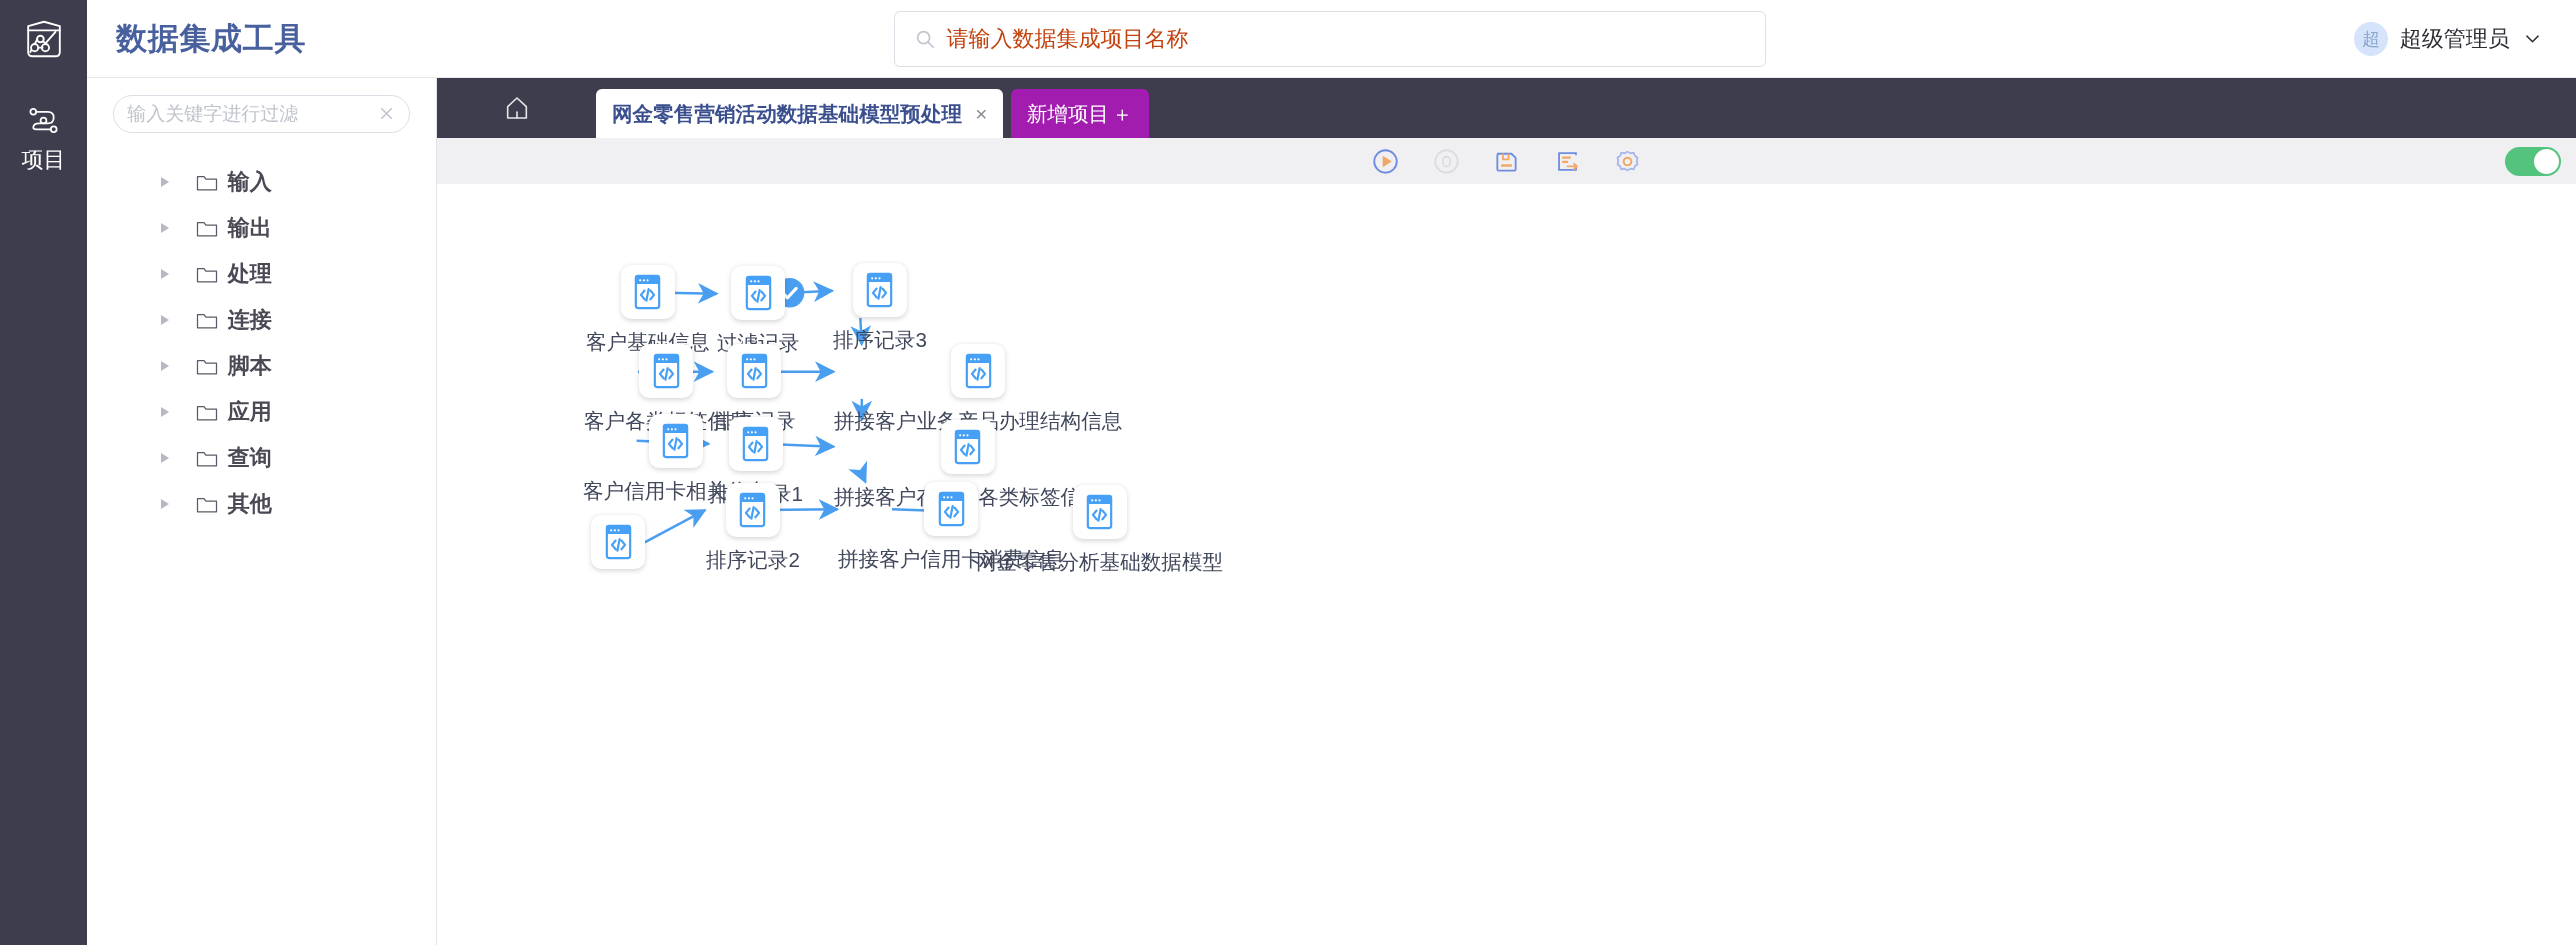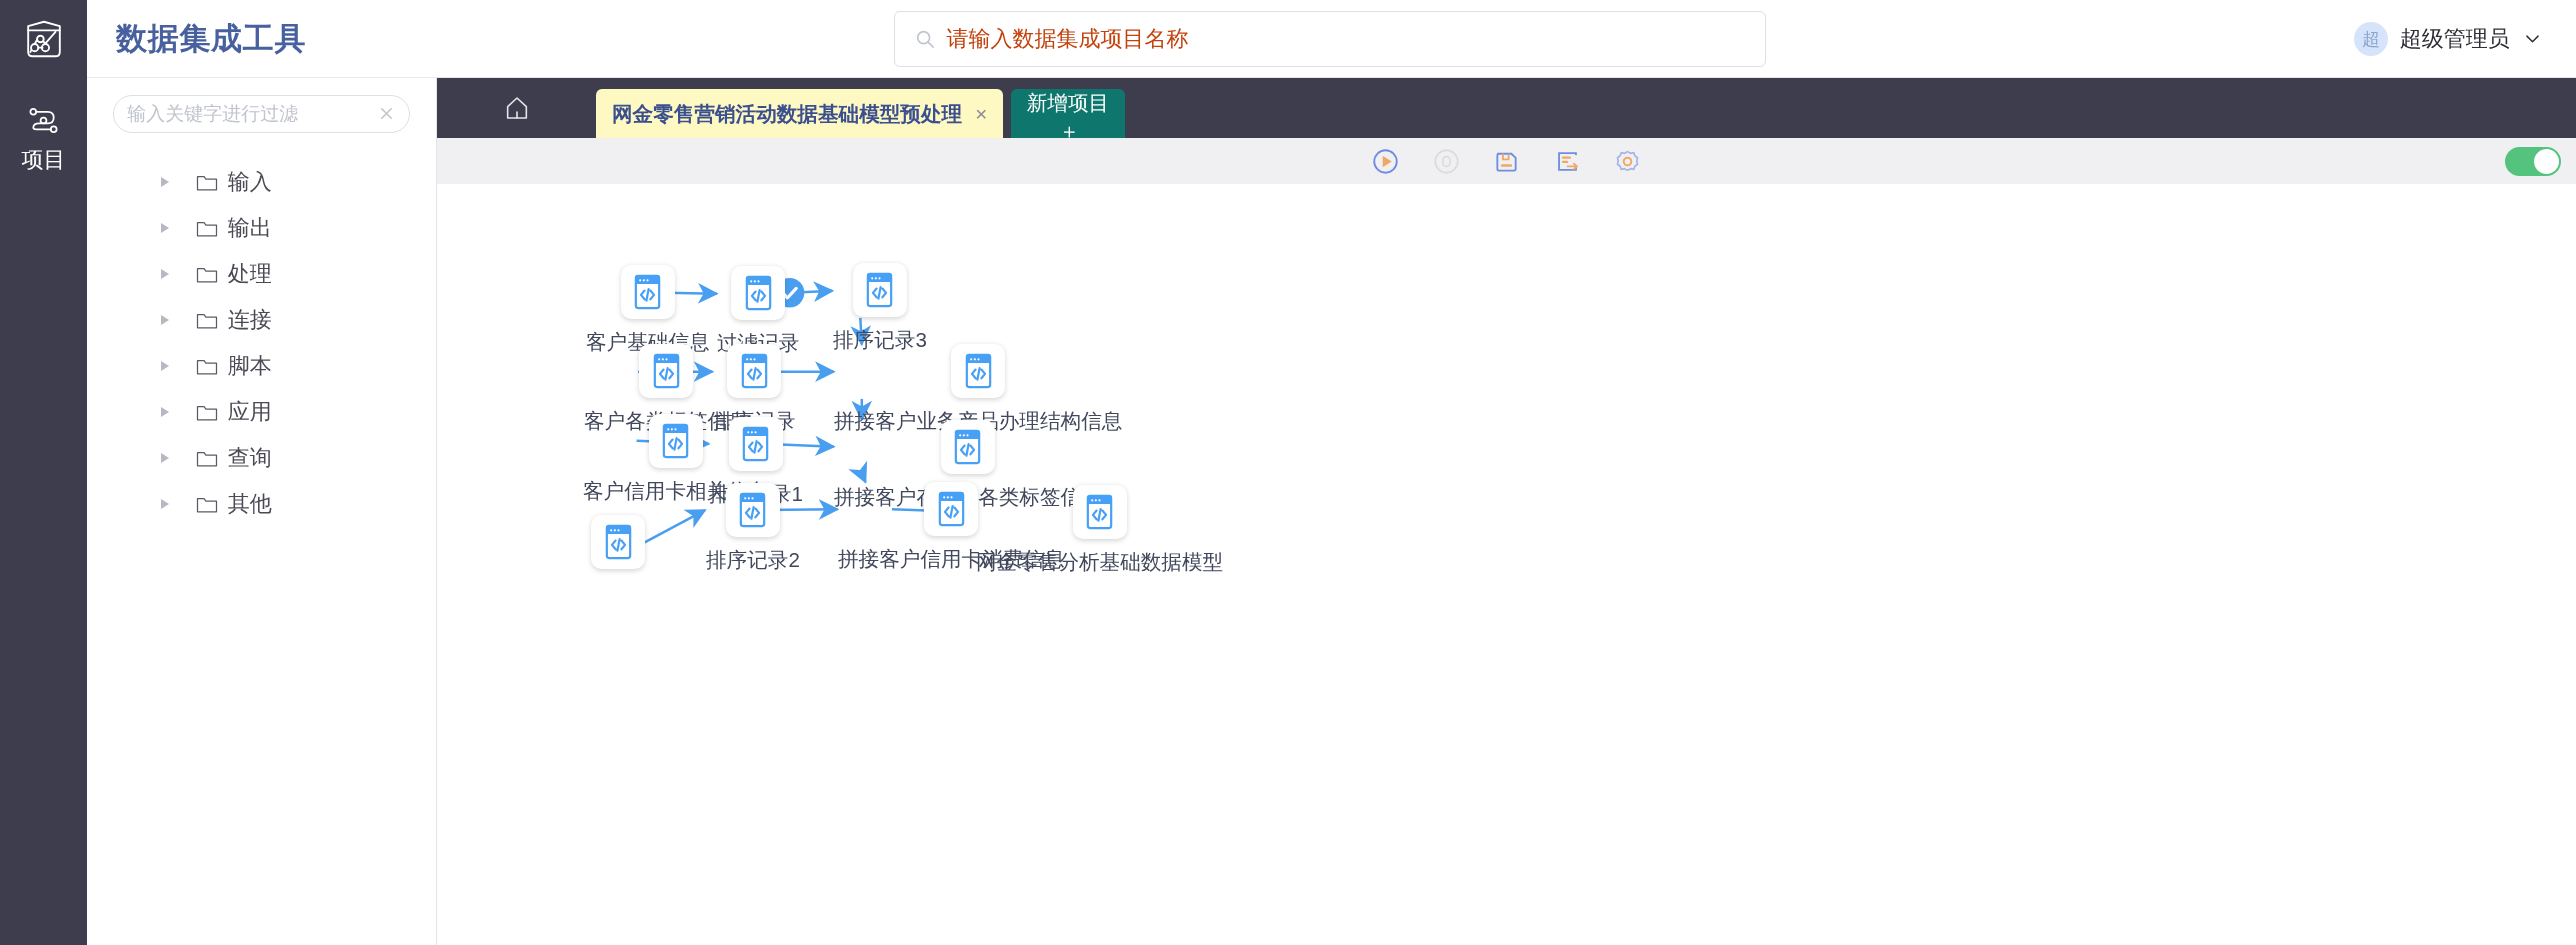--- a/index.html
+++ b/index.html
@@ -67,40 +67,40 @@
   .tree { padding-top: 10.3px; }
   .tree-node {
     height: 46px; display: flex; align-items: center; padding-left: 74px; cursor: pointer;
   }
   .tri {
     width: 0; height: 0; border-left: 8px solid #b6b9c2;
     border-top: 5.2px solid transparent; border-bottom: 5.2px solid transparent;
     margin-right: 26.5px; flex: none;
   }
   .folder { width: 22px; height: 19px; flex: none; margin-right: 10.3px; }
-  .tree-label { font-size: 22px; color: #4a4a55; }
+  .tree-label { font-size: 22px; color: #4a4a55; font-weight: bold; }
 
   
   .tabstrip {
     position: absolute; left: 437px; top: 78px; width: 2139px; height: 60px;
     background: #3e3d4d; display: flex; align-items: flex-end;
   }
   .home-btn {
     width: 159px; height: 60px; display: flex; align-items: center;
     justify-content: center; cursor: pointer;
   }
   .home-btn svg { width: 32px; height: 32px; }
   .tab {
     height: 49px; display: flex; align-items: center; border-radius: 5.9px 5.9px 0 0;
     padding: 0 16px; margin-right: 7.4px; cursor: pointer; white-space: nowrap;
   }
-  .tab.active { background: #fef9c3; justify-content: flex-end; }
+  .tab.active { background: #ffffff; justify-content: flex-end; }
   .tab.active .tab-label { color: #3b4f8f; font-size: 20.6px; font-weight: bold; }
   .tab-close { margin-left: 13.2px; color: #8a8a95; font-size: 20.6px; }
-  .tab.add { background: #0f766e; flex-direction: column; }
+  .tab.add { background: #a21caf; }
   .tab.add .tab-label { color: #ffffff; font-size: 20.6px; }
   .tab.add .plus { margin-left: 2.9px; color: #fff; font-size: 20.6px; }
 
   
   .toolbar {
     position: absolute; left: 437px; top: 138px; width: 2139px; height: 46px;
     background: #f0f0f2; display: flex; align-items: center;
   }
   .tb-center { position: absolute; left: 50%; transform: translateX(-50%);
     display: flex; align-items: center; gap: 26.5px; }

